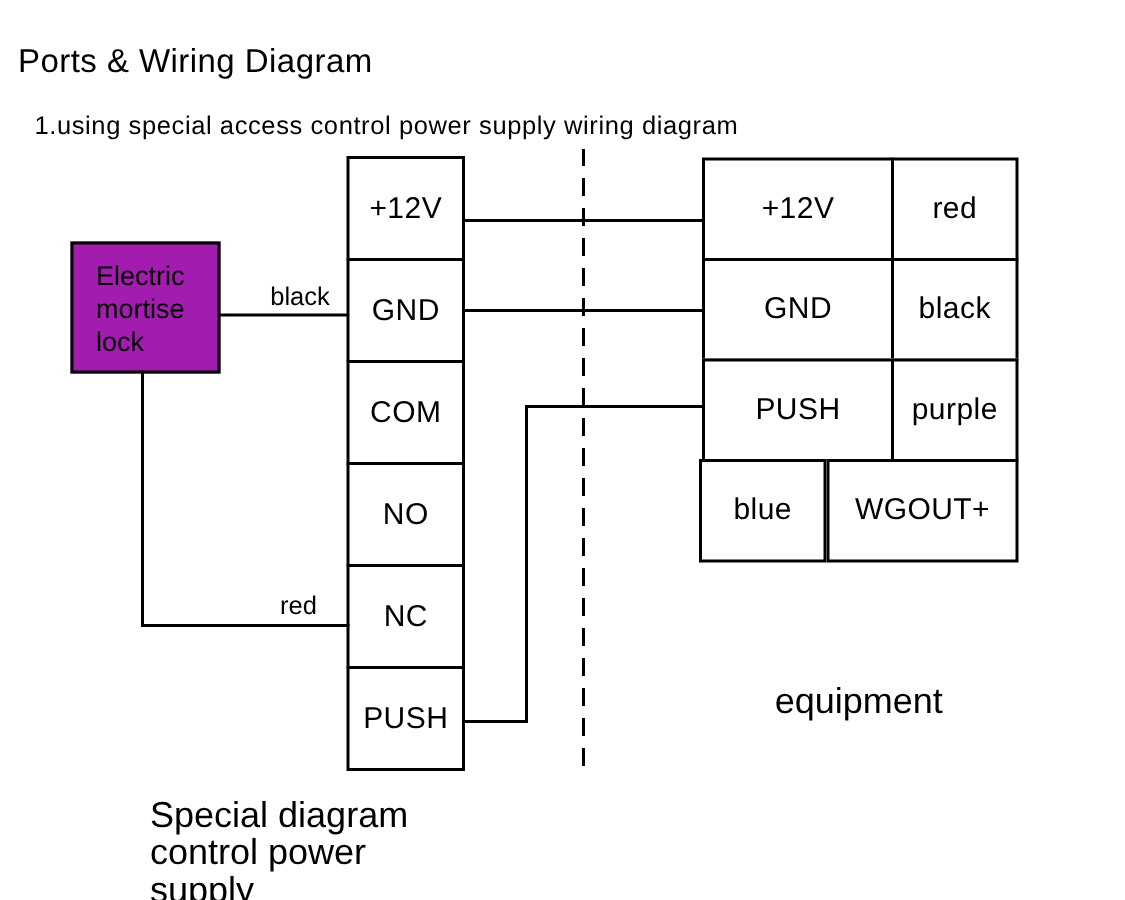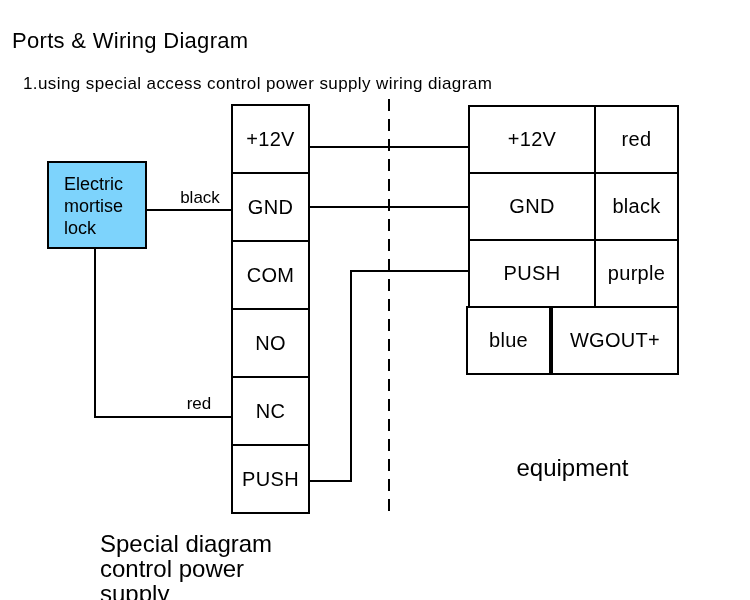--- a/index.html
+++ b/index.html
@@ -20,21 +20,21 @@
     position: absolute; left: 23px; top: 63px;
     font-size: 17px; letter-spacing: 0.4px; margin-top: 11px;
   }
   .lock-box {
     position: absolute; left: 47px; top: 161px;
     width: 100px; height: 88px;
     box-sizing: border-box;
     border: 2px solid #000;
     padding: 10px 2px 0 15px;
     font-size: 18px; line-height: 22px;
-    background: #7dd3fc;
+    background: #a21caf;
   }
   
   .psu {
     position: absolute; left: 231px; top: 104px; width: 79px;
   }
   .psu .cell {
     box-sizing: border-box;
     width: 79px; height: 70px;
     margin-top: -2px;
     border: 2px solid #000;

